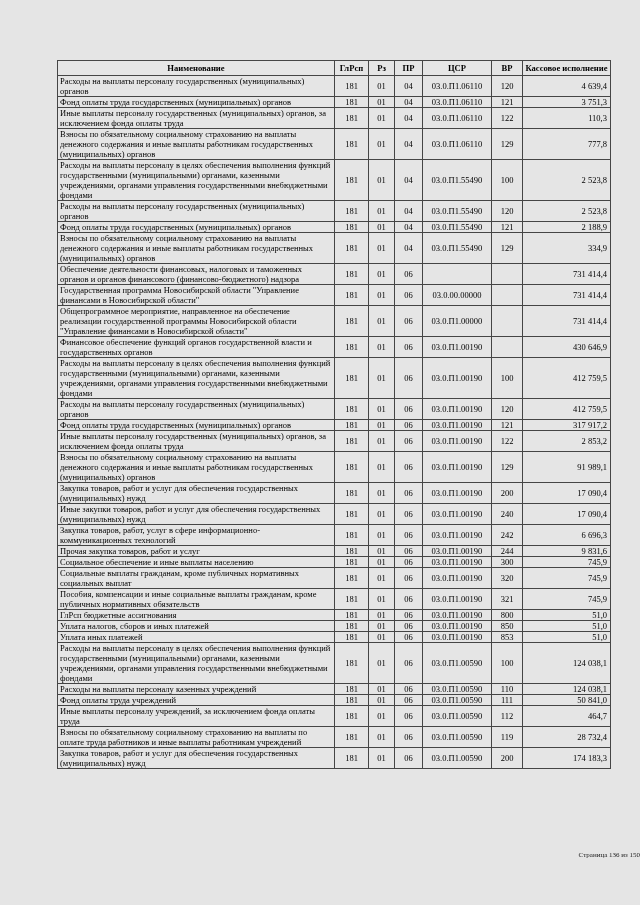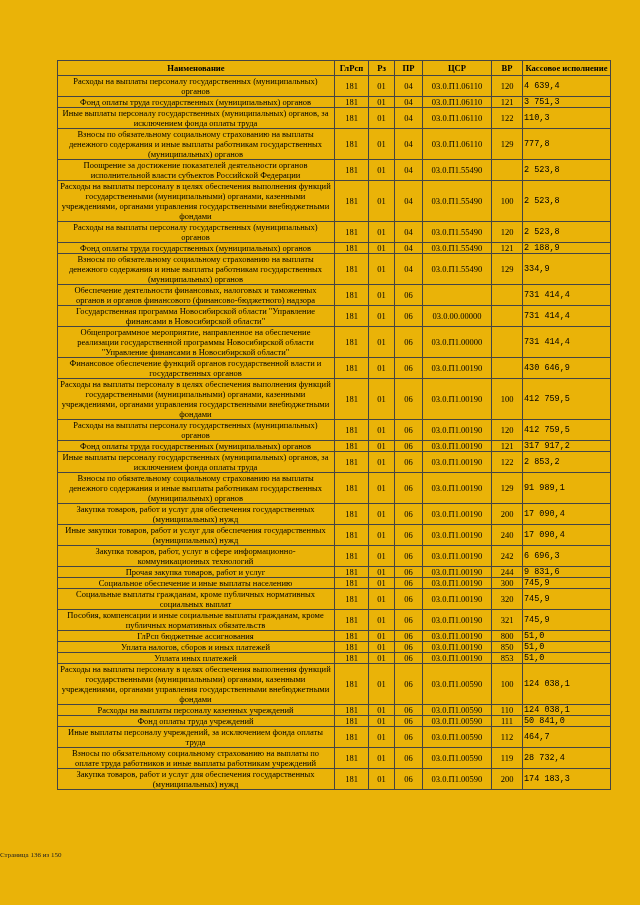--- a/index.html
+++ b/index.html
@@ -4,21 +4,21 @@
 <style>
   html, body {
     margin: 0;
     padding: 0;
     background: #ffffff;
   }
   .page {
     position: relative;
     width: 640px;
     height: 905px;
-    background: #eab308;
+    background: #e5e5e5;
     overflow: hidden;
     font-family: "Liberation Serif", serif;
     color: #000000;
   }
   table.budget {
     position: absolute;
     left: 57px;
     top: 60px;
     width: 553px;
     border-collapse: collapse;
@@ -34,44 +34,43 @@
   }
   table.budget thead th {
     font-weight: bold;
     text-align: center;
     vertical-align: middle;
     padding: 2px 1px;
     font-size: 8.6px;
     line-height: 10px;
   }
   td.col-name {
-    text-align: center;
+    text-align: left;
     vertical-align: top;
     padding: 0 3px 0 2px;
     line-height: 10px;
   }
   td.col-glrsp, td.col-rz, td.col-pr, td.col-csr, td.col-vr {
     text-align: center;
     vertical-align: middle;
     padding: 0 1px;
     line-height: 10px;
   }
   td.col-value {
-    text-align: left;
+    text-align: right;
     vertical-align: middle;
     padding: 0 3px 0 1px;
     line-height: 10px;
-    font-family: Liberation Mono, monospace;
   }
   .footer {
     position: absolute;
     left: 0;
     right: 0;
     top: 851px;
-    text-align: left;
+    text-align: right;
     font-size: 7px;
     line-height: 9px;
     color: #222222;
     font-family: "Liberation Serif", serif;
   }
 </style>
 </head>
 <body>
 
 <div class="page">
@@ -128,29 +127,20 @@
         <tr>
           <td class="col-name">Взносы по обязательному социальному страхованию на выплаты денежного содержания и иные выплаты работникам государственных (муниципальных) органов</td>
           <td class="col-glrsp">181</td>
           <td class="col-rz">01</td>
           <td class="col-pr">04</td>
           <td class="col-csr">03.0.П1.06110</td>
           <td class="col-vr">129</td>
           <td class="col-value">777,8</td>
         </tr>
         <tr>
-          <td class="col-name">Поощрение за достижение показателей деятельности органов исполнительной власти субъектов Российской Федерации</td>
-          <td class="col-glrsp">181</td>
-          <td class="col-rz">01</td>
-          <td class="col-pr">04</td>
-          <td class="col-csr">03.0.П1.55490</td>
-          <td class="col-vr"></td>
-          <td class="col-value">2 523,8</td>
-        </tr>
-        <tr>
           <td class="col-name">Расходы на выплаты персоналу в целях обеспечения выполнения функций государственными (муниципальными) органами, казенными учреждениями, органами управления государственными внебюджетными фондами</td>
           <td class="col-glrsp">181</td>
           <td class="col-rz">01</td>
           <td class="col-pr">04</td>
           <td class="col-csr">03.0.П1.55490</td>
           <td class="col-vr">100</td>
           <td class="col-value">2 523,8</td>
         </tr>
         <tr>
           <td class="col-name">Расходы на выплаты персоналу государственных (муниципальных) органов</td>

